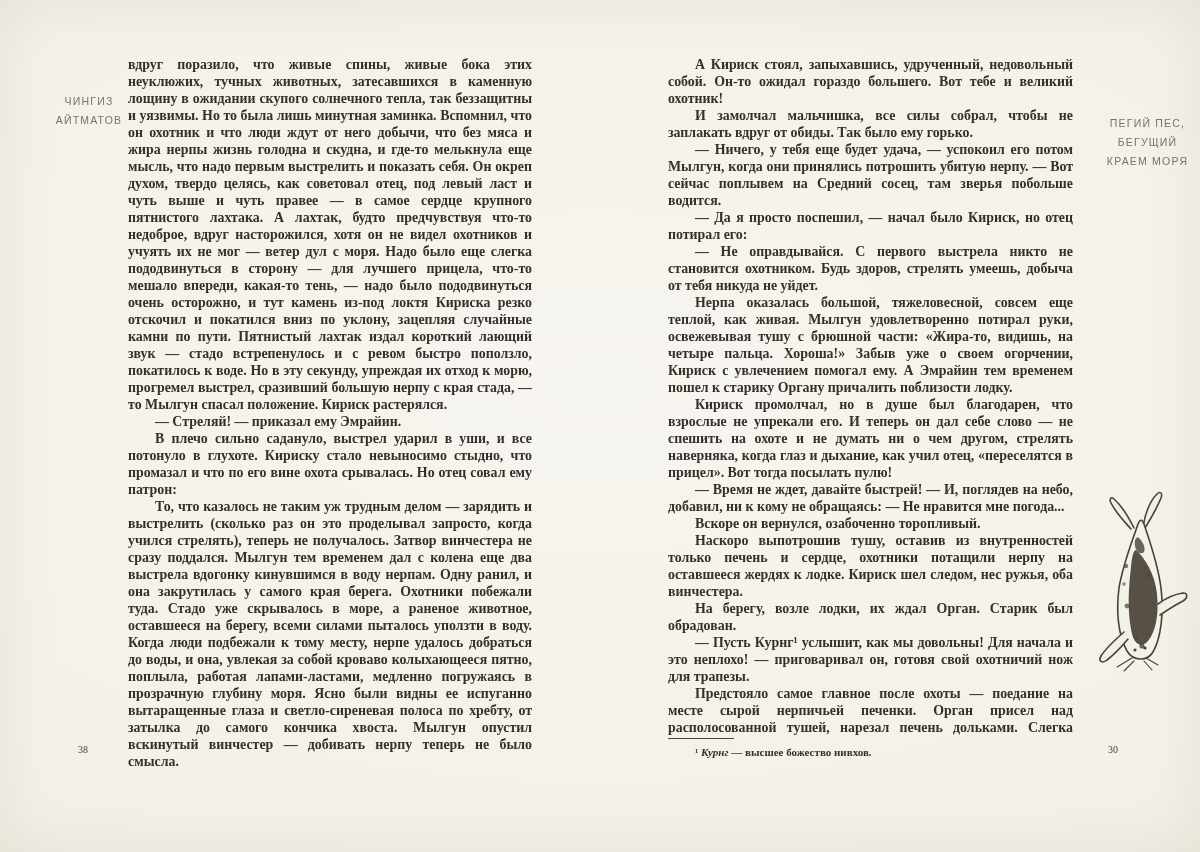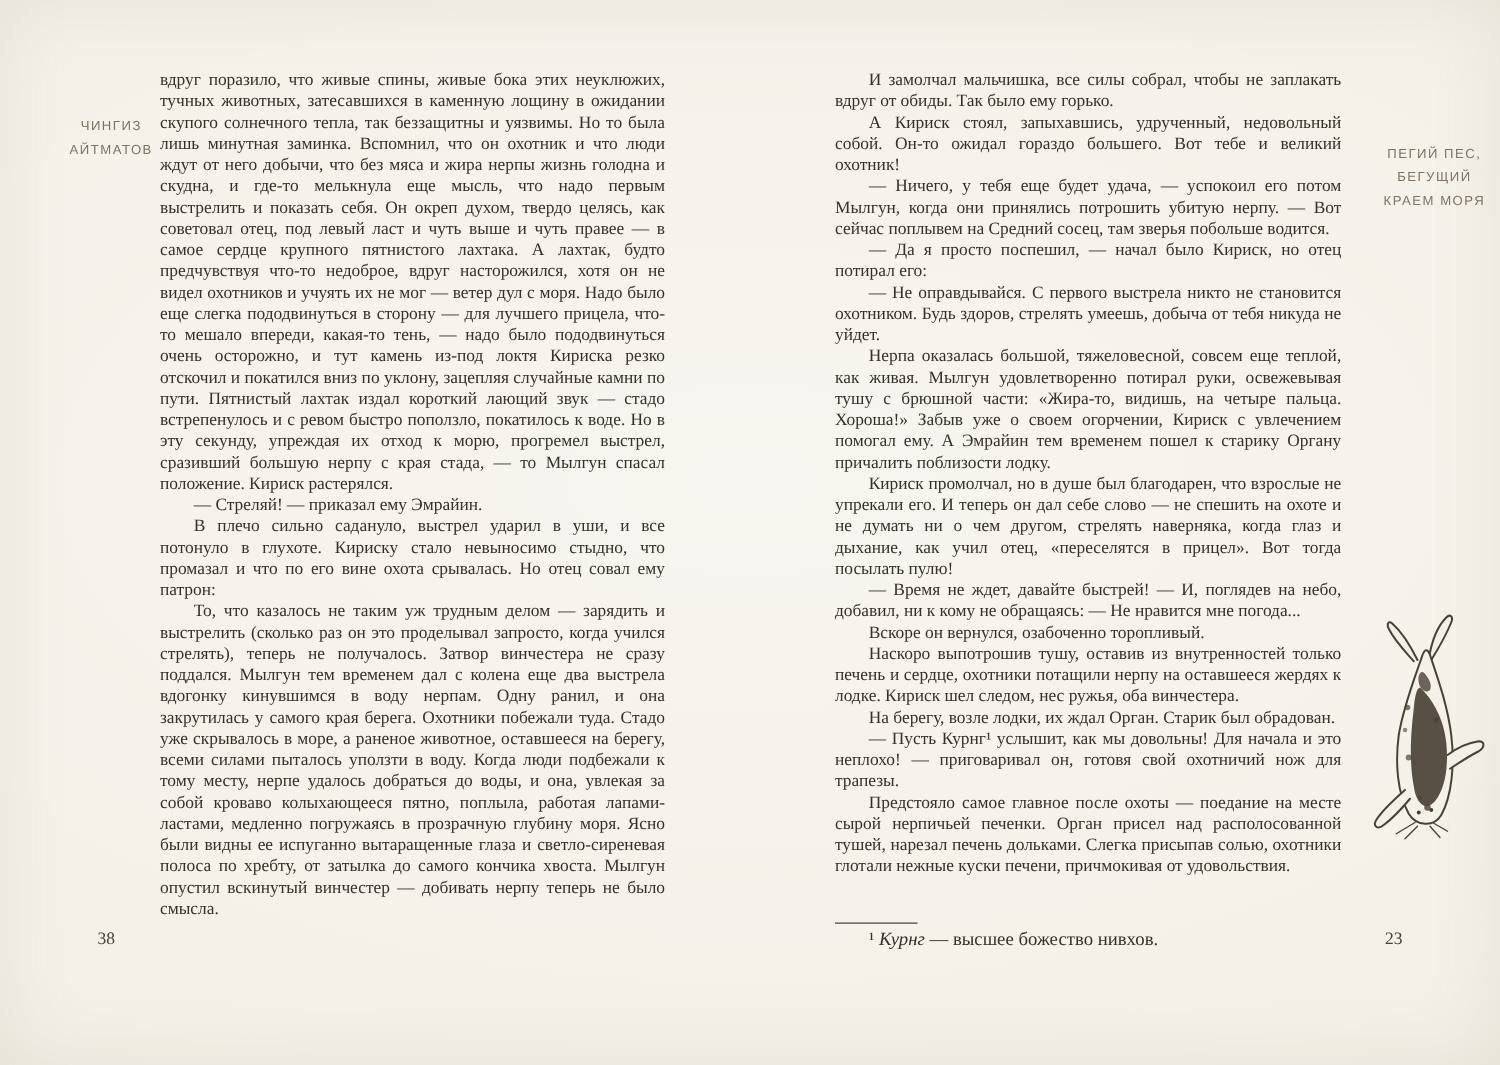--- a/index.html
+++ b/index.html
@@ -35,50 +35,52 @@
   
   .text-col {
     position: absolute;
     top: 56px;
     width: 404px;
     color: #35302a;
     font-size: 13.9px;
     line-height: 17px;
     text-align: justify;
     overflow: hidden;
+    font-weight: bold;
   }
   .text-col.left  { left: 128px; height: 716px; }
   .text-col.right { left: 668px; width: 405px; height: 682px; }
   .para { margin: 0; }
   .para.indent { text-indent: 27px; }
 
   
   .footnote {
     position: absolute;
     left: 668px; top: 738px; width: 405px;
     color: #35302a;
   }
   .footnote .fn-rule {
     width: 66px; height: 0;
     border-top: 1px solid #4a443b;
     margin: 0 0 6px 0;
   }
   .footnote .fn-text {
-    font-size: 15px;
+    font-size: 11px;
     line-height: 15px;
     text-indent: 27px;
+    font-weight: bold;
   }
   .footnote .fn-term { font-style: italic; }
 
   
   .page-num {
     position: absolute;
     top: 744px;
     color: #45403a;
-    font-size: 14px;
+    font-size: 10px;
   }
   .page-num.left  { left: 78px; }
   .page-num.right { left: 1108px; }
 
   
   .illustration {
     position: absolute;
     left: 1086px; top: 488px;
     width: 102px; height: 195px;
   }
@@ -100,22 +102,22 @@
   </div>
 
   <div class="text-col left">
       <p class="para">вдруг поразило, что живые спины, живые бока этих неуклюжих, тучных животных, затесавшихся в каменную лощину в ожидании скупого солнечного тепла, так беззащитны и уязвимы. Но то была лишь минутная заминка. Вспомнил, что он охотник и что люди ждут от него добычи, что без мяса и жира нерпы жизнь голодна и скудна, и где-то мелькнула еще мысль, что надо первым выстрелить и показать себя. Он окреп духом, твердо целясь, как советовал отец, под левый ласт и чуть выше и чуть правее — в самое сердце крупного пятнистого лахтака. А лахтак, будто предчувствуя что-то недоброе, вдруг насторожился, хотя он не видел охотников и учуять их не мог — ветер дул с моря. Надо было еще слегка пододвинуться в сторону — для лучшего прицела, что-то мешало впереди, какая-то тень, — надо было пододвинуться очень осторожно, и тут камень из-под локтя Кириска резко отскочил и покатился вниз по уклону, зацепляя случайные камни по пути. Пятнистый лахтак издал короткий лающий звук — стадо встрепенулось и с ревом быстро поползло, покатилось к воде. Но в эту секунду, упреждая их отход к морю, прогремел выстрел, сразивший большую нерпу с края стада, — то Мылгун спасал положение. Кириск растерялся.</p>
       <p class="para indent">— Стреляй! — приказал ему Эмрайин.</p>
       <p class="para indent">В плечо сильно садануло, выстрел ударил в уши, и все потонуло в глухоте. Кириску стало невыносимо стыдно, что промазал и что по его вине охота срывалась. Но отец совал ему патрон:</p>
       <p class="para indent">То, что казалось не таким уж трудным делом — зарядить и выстрелить (сколько раз он это проделывал запросто, когда учился стрелять), теперь не получалось. Затвор винчестера не сразу поддался. Мылгун тем временем дал с колена еще два выстрела вдогонку кинувшимся в воду нерпам. Одну ранил, и она закрутилась у самого края берега. Охотники побежали туда. Стадо уже скрывалось в море, а раненое животное, оставшееся на берегу, всеми силами пыталось уползти в воду. Когда люди подбежали к тому месту, нерпе удалось добраться до воды, и она, увлекая за собой кроваво колыхающееся пятно, поплыла, работая лапами-ластами, медленно погружаясь в прозрачную глубину моря. Ясно были видны ее испуганно вытаращенные глаза и светло-сиреневая полоса по хребту, от затылка до самого кончика хвоста. Мылгун опустил вскинутый винчестер — добивать нерпу теперь не было смысла.</p>
     </div>
 
   <div class="text-col right">
+      <p class="para indent">А Кириск стоял, запыхавшись, удрученный, недовольный собой. Он-то ожидал гораздо большего. Вот тебе и великий охотник!</p>
       <p class="para indent">И замолчал мальчишка, все силы собрал, чтобы не заплакать вдруг от обиды. Так было ему горько.</p>
-      <p class="para indent">А Кириск стоял, запыхавшись, удрученный, недовольный собой. Он-то ожидал гораздо большего. Вот тебе и великий охотник!</p>
       <p class="para indent">— Ничего, у тебя еще будет удача, — успокоил его потом Мылгун, когда они принялись потрошить убитую нерпу. — Вот сейчас поплывем на Средний сосец, там зверья побольше водится.</p>
       <p class="para indent">— Да я просто поспешил, — начал было Кириск, но отец потирал его:</p>
       <p class="para indent">— Не оправдывайся. С первого выстрела никто не становится охотником. Будь здоров, стрелять умеешь, добыча от тебя никуда не уйдет.</p>
       <p class="para indent">Нерпа оказалась большой, тяжеловесной, совсем еще теплой, как живая. Мылгун удовлетворенно потирал руки, освежевывая тушу с брюшной части: «Жира-то, видишь, на четыре пальца. Хороша!» Забыв уже о своем огорчении, Кириск с увлечением помогал ему. А Эмрайин тем временем пошел к старику Органу причалить поблизости лодку.</p>
       <p class="para indent">Кириск промолчал, но в душе был благодарен, что взрослые не упрекали его. И теперь он дал себе слово — не спешить на охоте и не думать ни о чем другом, стрелять наверняка, когда глаз и дыхание, как учил отец, «переселятся в прицел». Вот тогда посылать пулю!</p>
       <p class="para indent">— Время не ждет, давайте быстрей! — И, поглядев на небо, добавил, ни к кому не обращаясь: — Не нравится мне погода...</p>
       <p class="para indent">Вскоре он вернулся, озабоченно торопливый.</p>
       <p class="para indent">Наскоро выпотрошив тушу, оставив из внутренностей только печень и сердце, охотники потащили нерпу на оставшееся жердях к лодке. Кириск шел следом, нес ружья, оба винчестера.</p>
       <p class="para indent">На берегу, возле лодки, их ждал Орган. Старик был обрадован.</p>
       <p class="para indent">— Пусть Курнг¹ услышит, как мы довольны! Для начала и это неплохо! — приговаривал он, готовя свой охотничий нож для трапезы.</p>
@@ -125,21 +127,21 @@
   <div class="footnote">
     <div class="fn-rule"></div>
     <div class="fn-text">
       <span>¹</span>
       <span class="fn-term">Курнг</span>
       <span>— высшее божество нивхов.</span>
     </div>
   </div>
 
   <div class="page-num left">38</div>
-  <div class="page-num right">23</div>
+  <div class="page-num right">30</div>
 
   <div class="illustration">
     <svg width="102" height="195" viewBox="0 0 102 195" xmlns="http://www.w3.org/2000/svg">
       <g fill="none" stroke="#4a4136" stroke-width="1.6" stroke-linecap="round">
 
         <path d="M48,40 C43,30 36,18 28,11 C25,8 23,11 25,15 C30,25 38,33 45,41" fill="#f2efe6"></path>
         <path d="M57,39 C59,27 63,14 71,6 C74,3 77,5 75,10 C70,22 64,32 59,40" fill="#f2efe6"></path>
 
         <path d="M52,36 C46,54 37,76 33,100 C30,123 32,147 41,163 C47,173 61,174 67,164 C75,150 78,125 75,100 C72,76 64,54 58,36 C56,31 54,31 52,36 Z" fill="#f4f1e8"></path>
 

